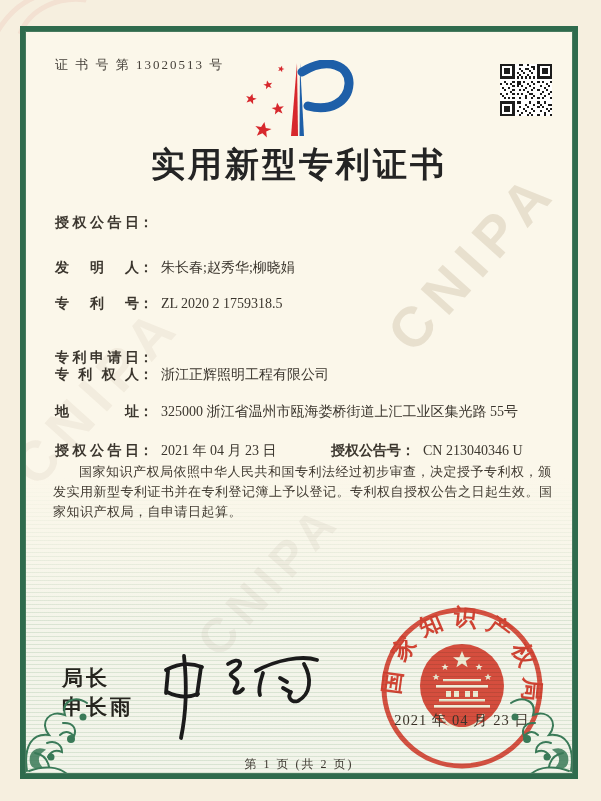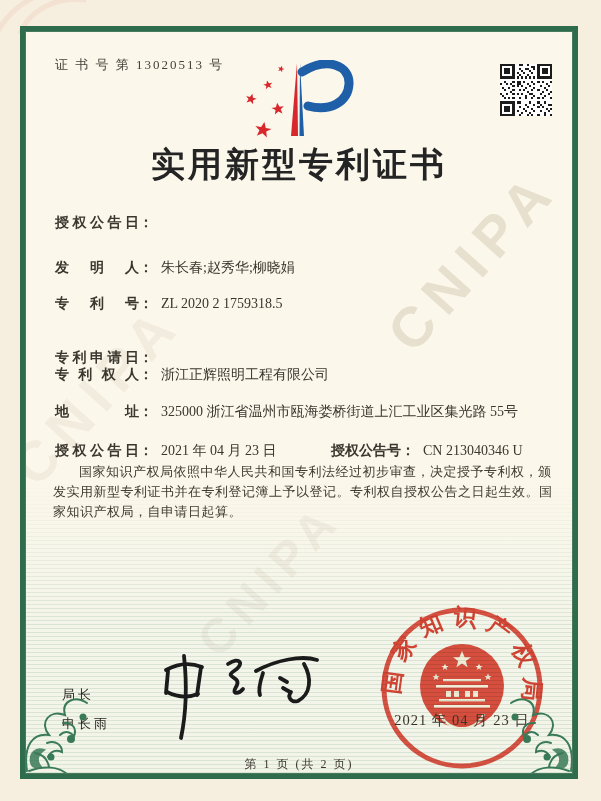--- a/index.html
+++ b/index.html
@@ -57,21 +57,21 @@
   .pair2{position:absolute;left:276px;top:0;display:flex;}
   .frow-rel{position:relative;width:500px;}
   
   .body-text{
     position:absolute;left:27px;top:430px;width:504px;
     font-size:13px;line-height:20px;letter-spacing:.5px;color:#403a31;
   }
   .body-text p{margin:0;text-indent:2em;}
   
   .officer{position:absolute;left:36px;top:631px;font-family:"Liberation Sans",sans-serif;
-    font-size:13px;letter-spacing:3px;color:#26251f;line-height:29px;font-weight:400;margin-top:17px;}
+    font-size:21px;letter-spacing:3px;color:#26251f;line-height:29px;font-weight:700;}
   .signature{position:absolute;left:118px;top:602px;}
   .seal{position:absolute;left:346px;top:566px;mix-blend-mode:multiply;opacity:.94;}
   .footer{position:absolute;left:0;right:0;top:724px;text-align:center;font-size:12px;letter-spacing:2px;color:#39342c;}
   .corner{position:absolute;bottom:-4px;}
   .corner-l{left:-5px;}
   .corner-r{right:-5px;transform:scaleX(-1);}
 </style>
 </head>
 <body>
 

